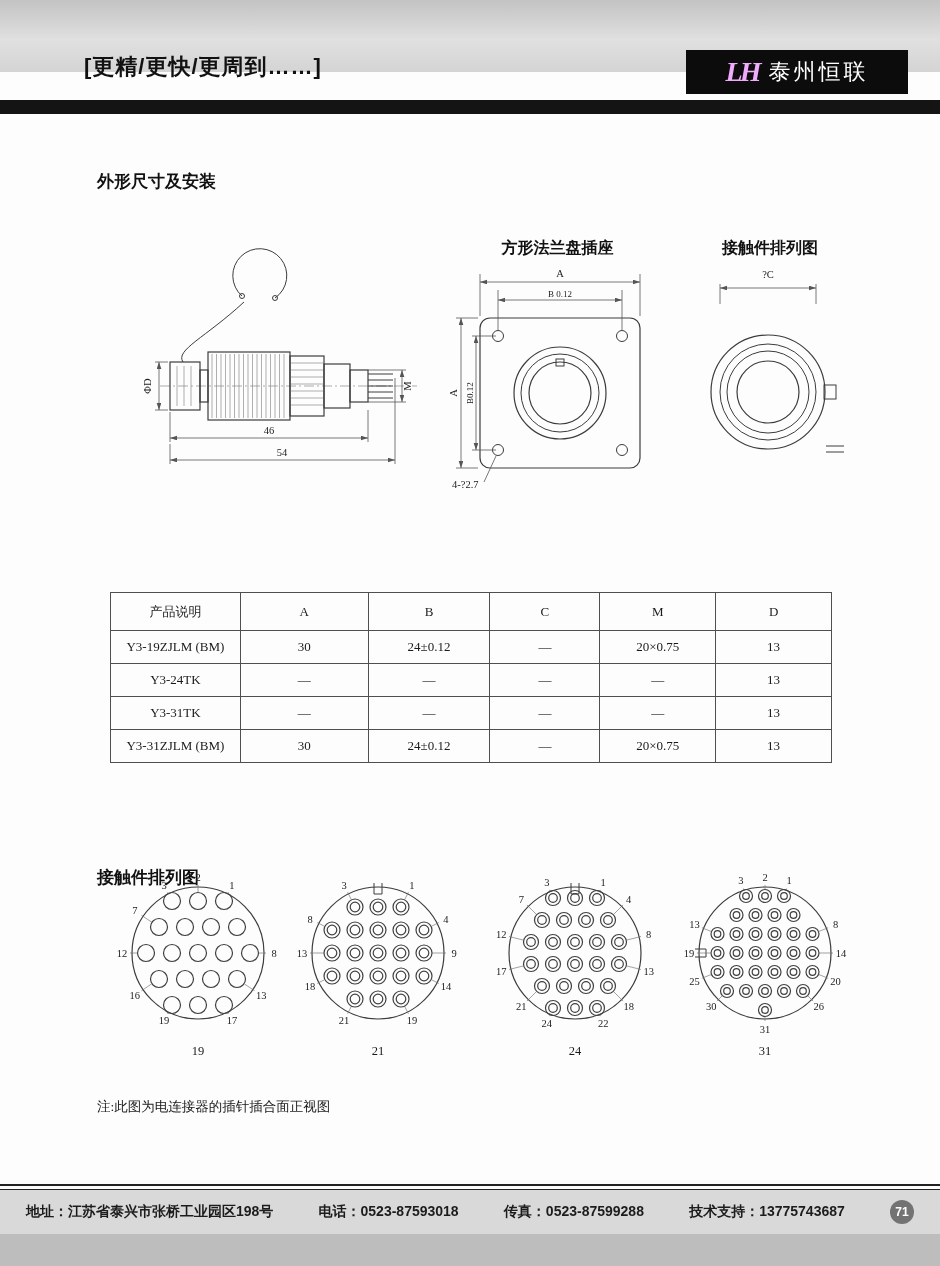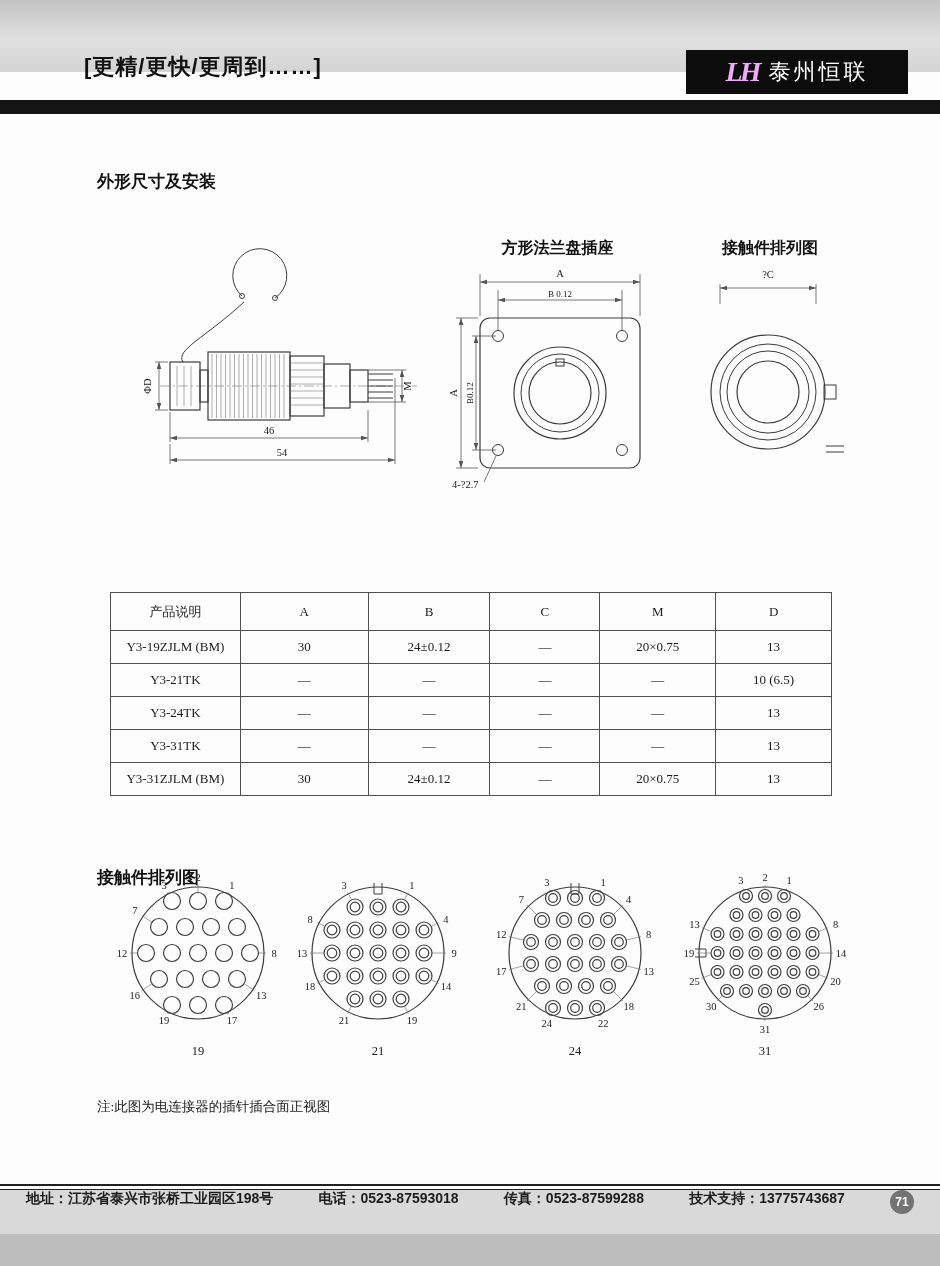--- a/index.html
+++ b/index.html
@@ -43,21 +43,21 @@
   table.spec th,table.spec td{border:1px solid #4f4f4f;text-align:center;font-weight:normal;
              padding:8px 4px;color:#1a1a1a}
   table.spec th{height:38px}
   table.spec td{height:25px}
 
   .note{position:absolute;left:97px;top:1098px;font-size:13.5px}
 
   .rule1{position:absolute;left:0;top:1184px;width:940px;height:2px;background:#222}
   .rule2{position:absolute;left:0;top:1189px;width:940px;height:1px;background:#222}
   .footer{position:absolute;left:0;top:1190px;width:940px;height:44px;background:#d9d9d9;
-          display:flex;justify-content:space-between;padding:0 26px;
+          display:flex;align-items:center;justify-content:space-between;padding:0 26px;
           font-family:"Liberation Sans",sans-serif;font-weight:bold;font-size:14px;color:#1c1c1c}
   .badge{width:24px;height:24px;border-radius:50%;background:#737373;color:#fff;font-size:12px;
          display:flex;align-items:center;justify-content:center;flex:0 0 auto}
   .btm{position:absolute;left:0;top:1234px;width:940px;height:32px;background:#bdbdbd}
 </style>
 </head>
 <body>
 
 <div id="page">
 
@@ -195,28 +195,20 @@
         </tr>
       </thead>
     <tbody>
         <tr>
           <td>Y3-19ZJLM (BM)</td>
           <td>30</td>
           <td>24±0.12</td>
           <td>—</td>
           <td>20×0.75</td>
           <td>13</td>
-        </tr>
-        <tr>
-          <td>Y3-21TK</td>
-          <td>—</td>
-          <td>—</td>
-          <td>—</td>
-          <td>—</td>
-          <td>10 (6.5)</td>
         </tr>
         <tr>
           <td>Y3-24TK</td>
           <td>—</td>
           <td>—</td>
           <td>—</td>
           <td>—</td>
           <td>13</td>
         </tr>
         <tr>

